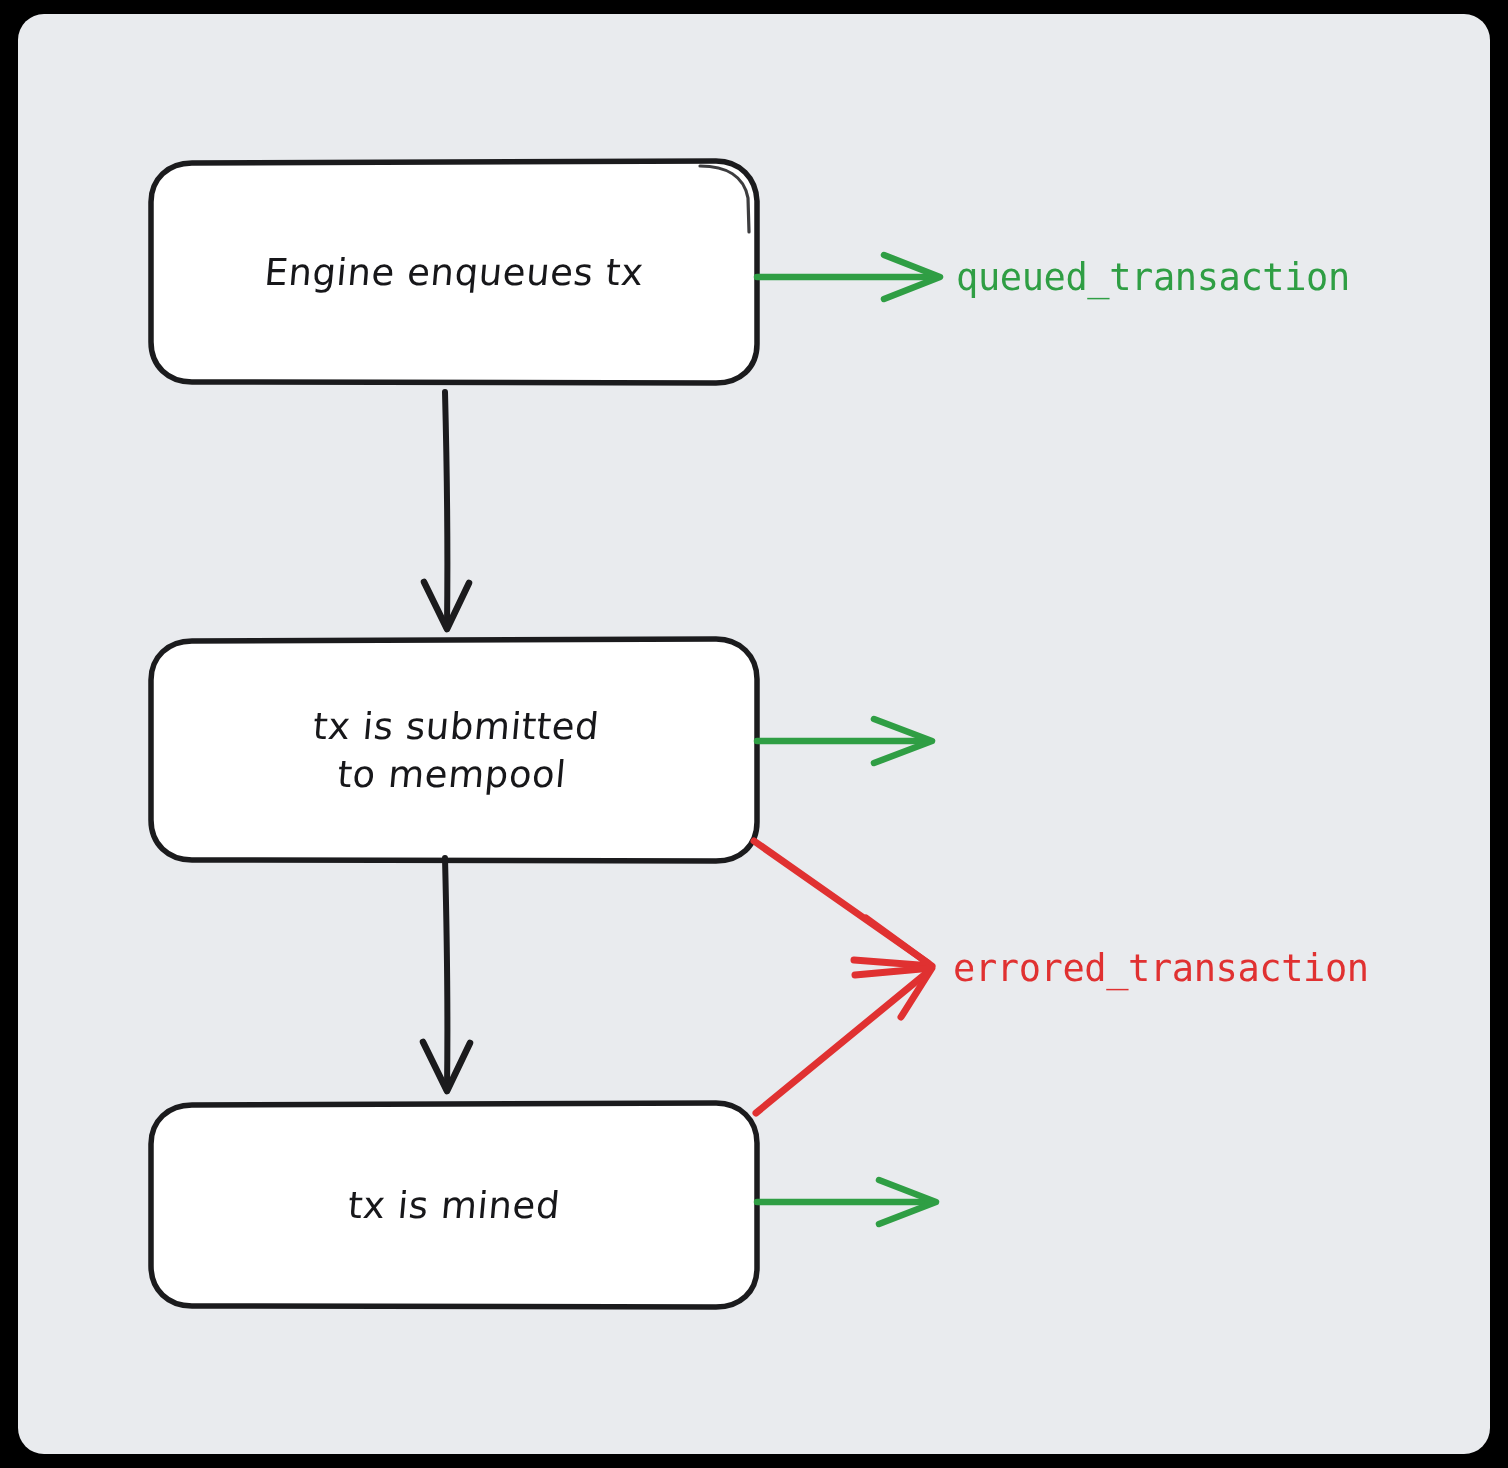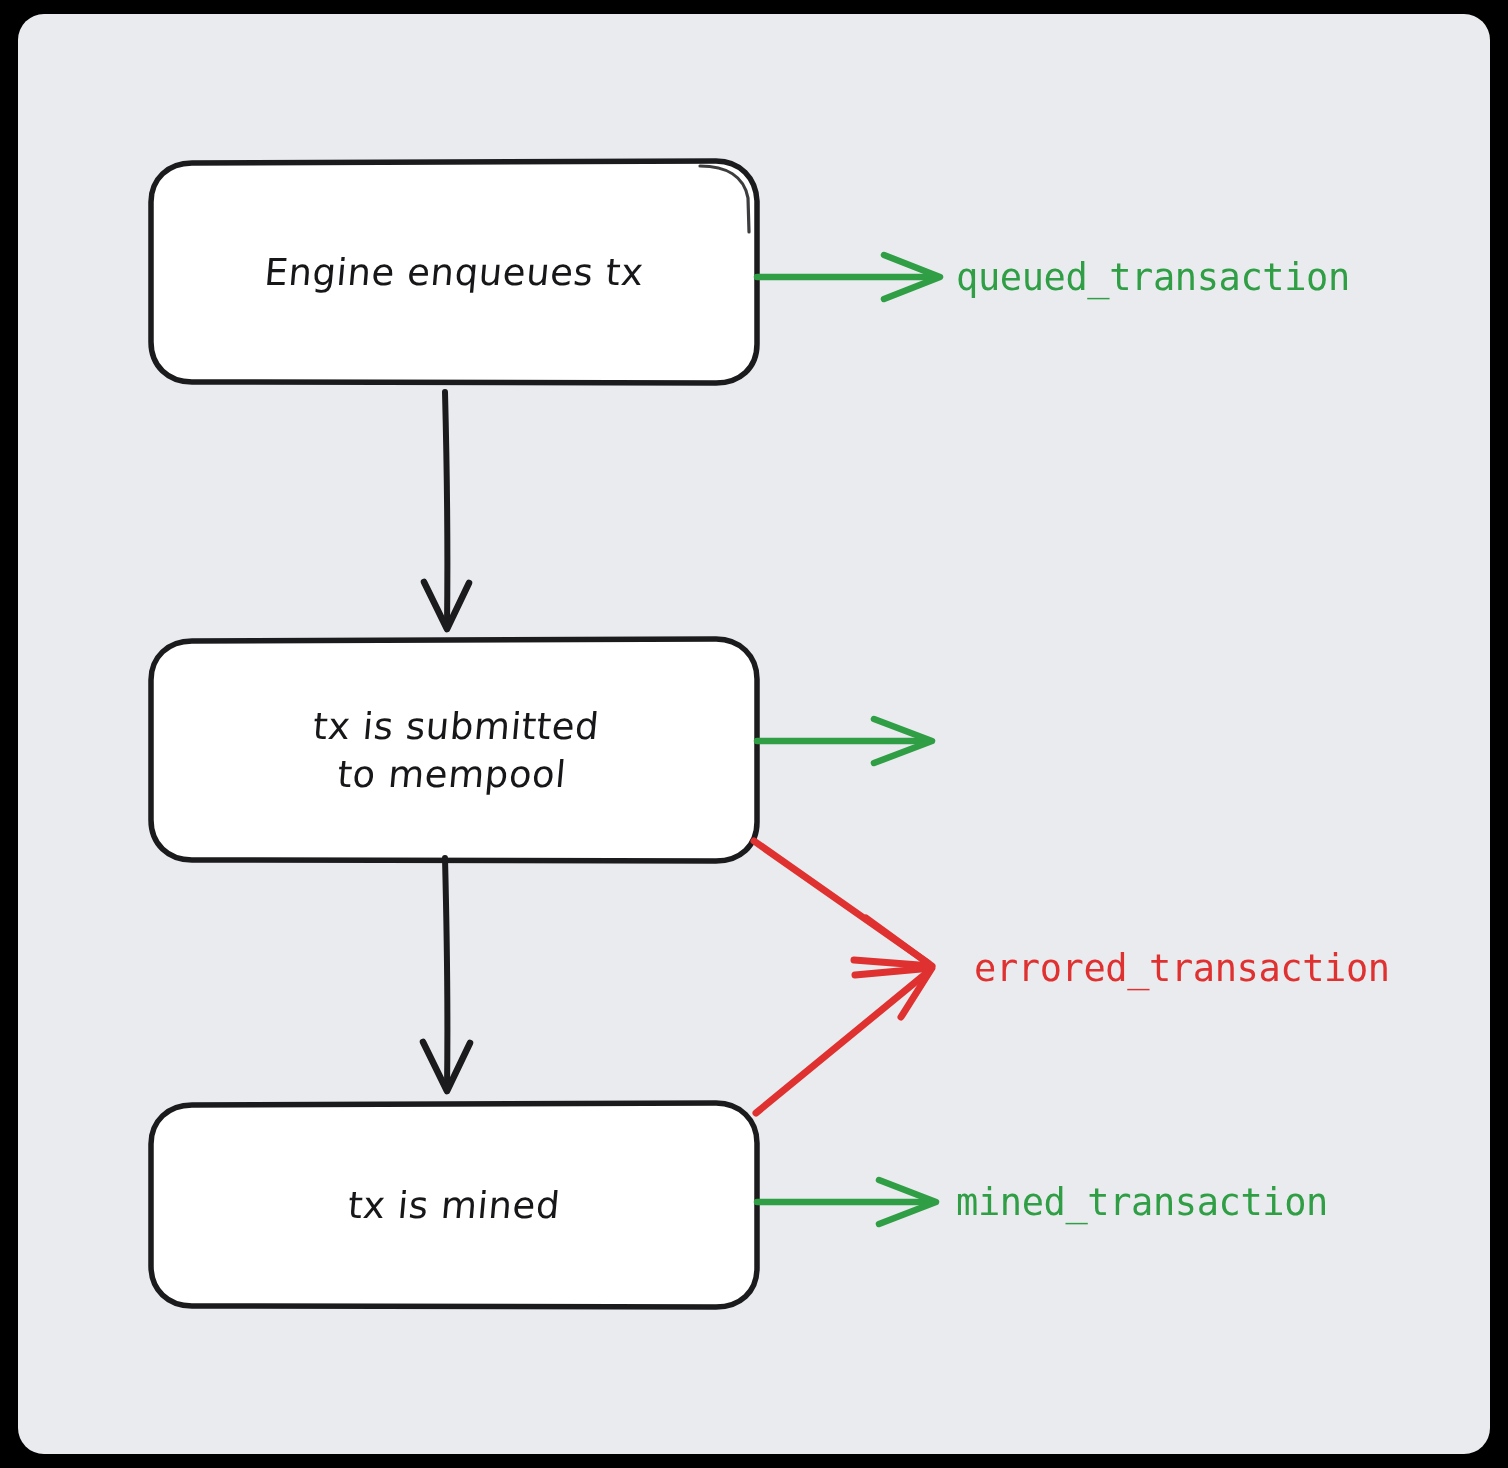--- a/index.html
+++ b/index.html
@@ -110,21 +110,21 @@
   .event-label {
     position: absolute;
     font-family: "DejaVu Sans Mono", monospace;
     font-size: 37px;
     font-weight: 400;
     letter-spacing: -0.4px;
     white-space: nowrap;
     transform: translateY(-50%);
   }
   .event-label.ok  { color: #2f9e44; }
-  .event-label.err { color: #e03131; margin-left: 21px; }
+  .event-label.err { color: #e03131; }
 </style>
 </head>
 <body>
 
 <div id="canvas">
 
   <div id="panel"></div>
 
   <svg id="art" viewBox="0 0 1508 1468" aria-hidden="true">
 
@@ -213,15 +213,14 @@
 
   <div class="node-label" style="left:151px; top:1105px; width:606px; height:202px;">
     <span>tx is mined</span>
   </div>
 
   <div class="event-label ok" style="left:956px; top:277px;">queued_transaction</div>
 
 
   <div class="event-label err" style="left:953px; top:968px;">errored_transaction</div>
 
-  <div class="event-label ok" style="left:956px; top:1202px;">mined_transaction</div>
 
 </div>
 
 </body></html>

